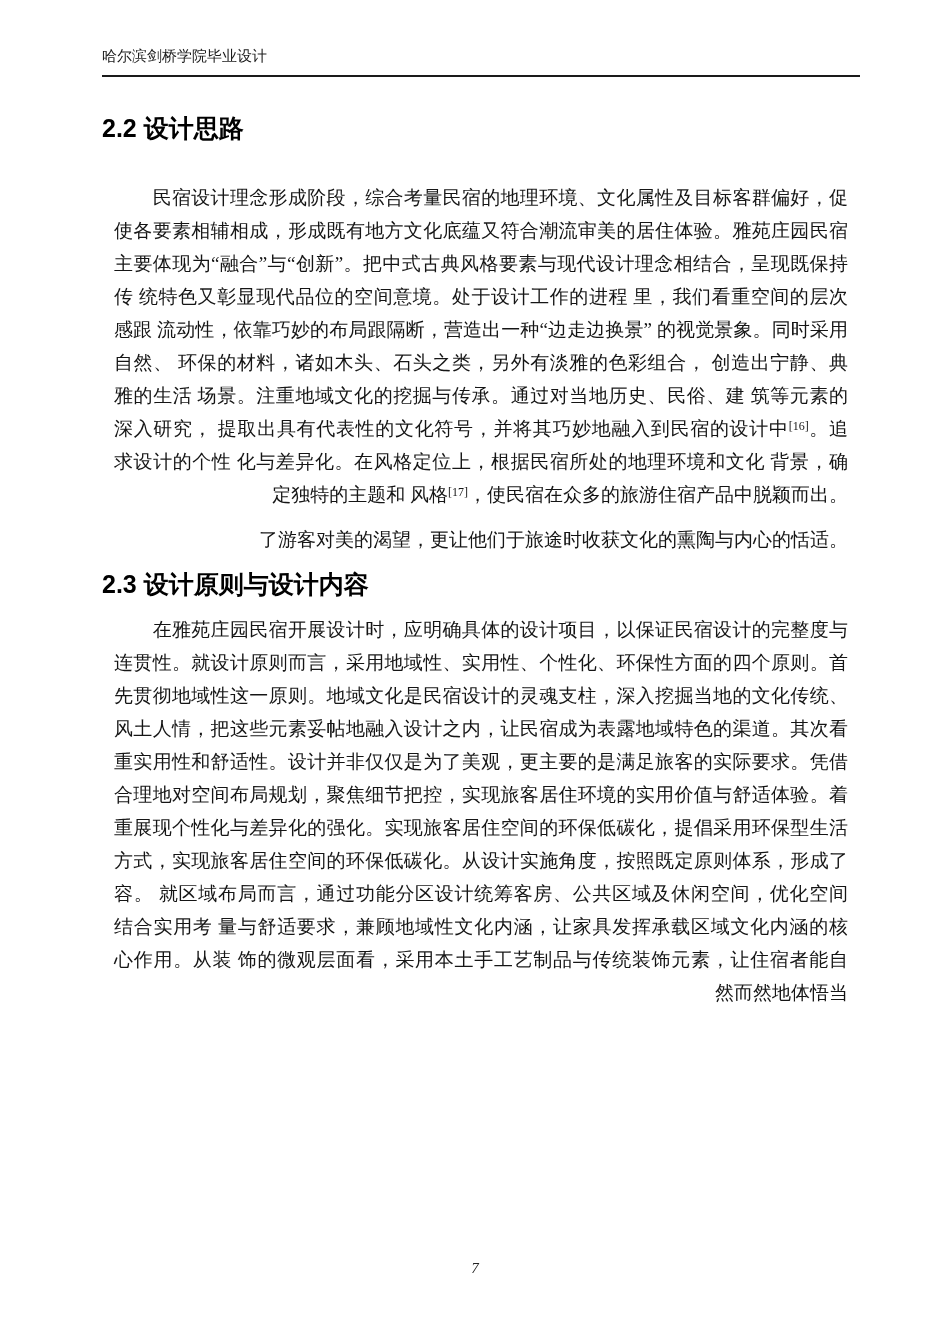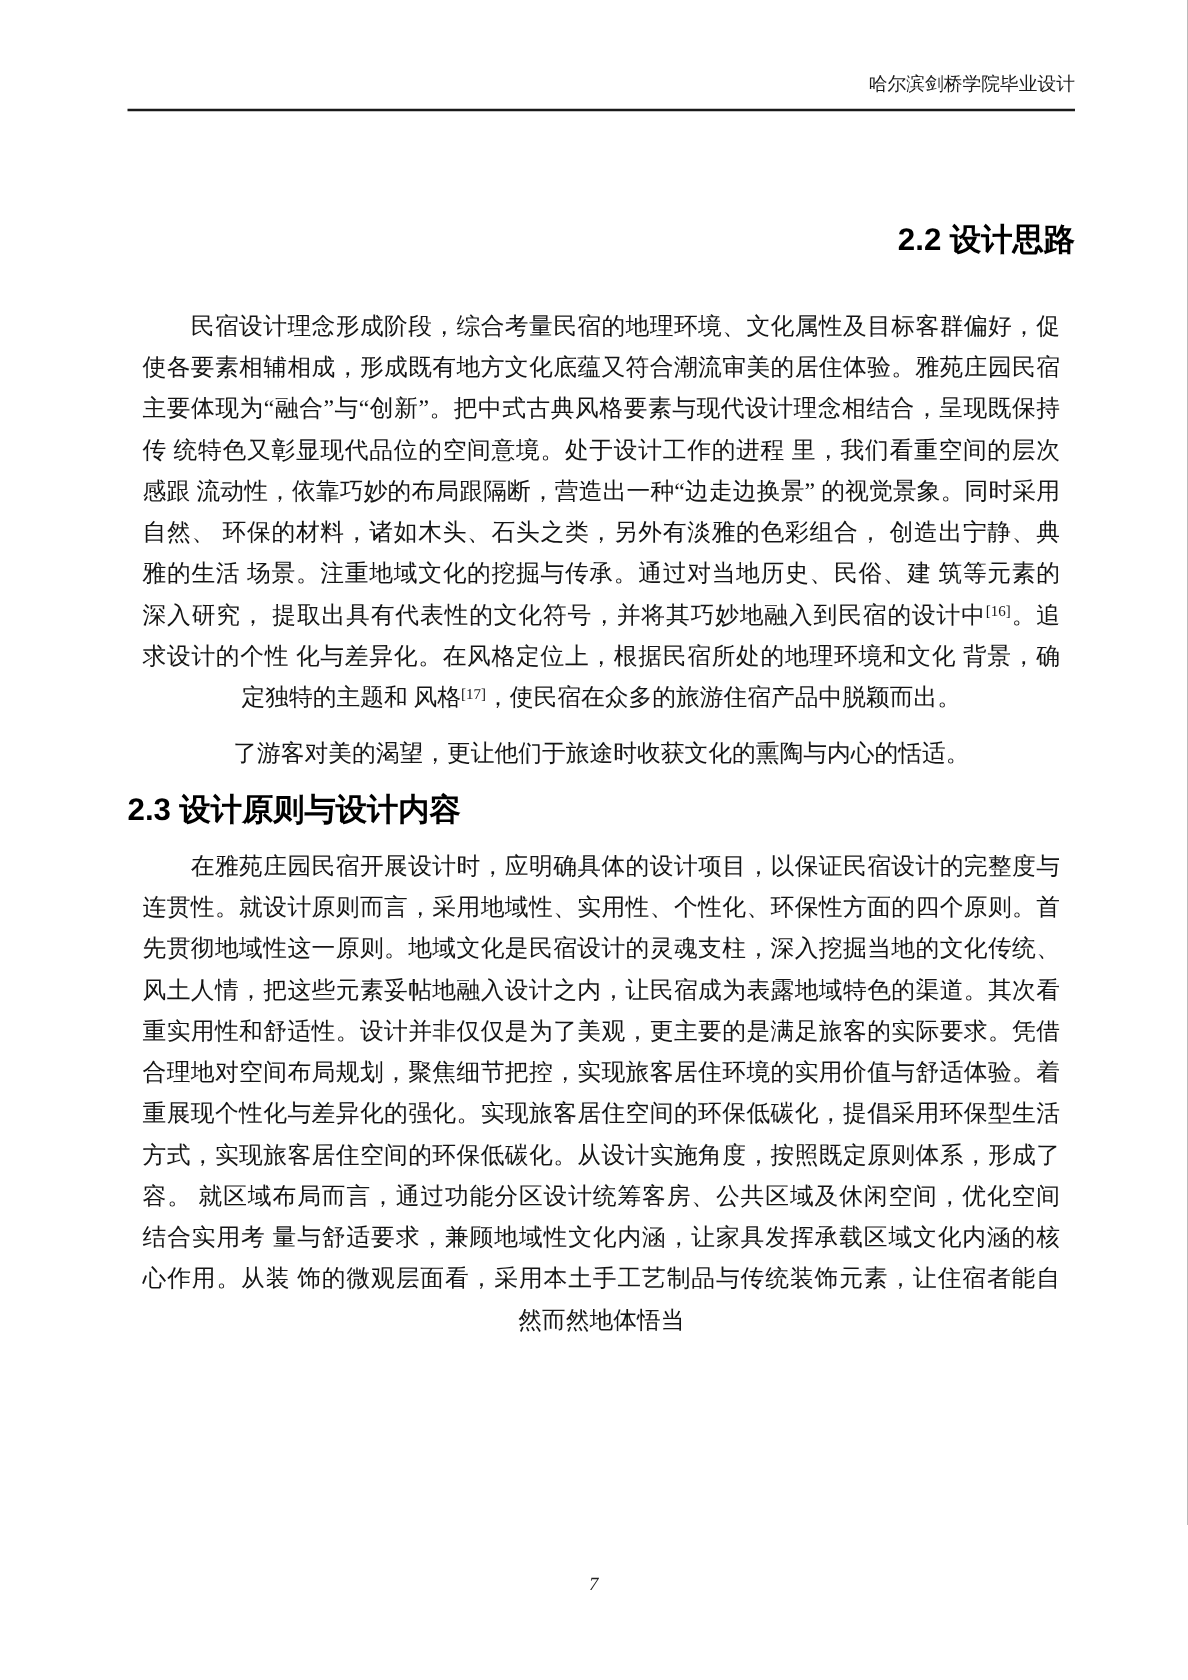--- a/index.html
+++ b/index.html
@@ -3,33 +3,33 @@
 <meta charset="utf-8">
 <style>
   html,body{margin:0;padding:0;background:#888;}
   .page{
     width:950px;height:1344px;position:relative;background:#ffffff;
     margin:0 auto;box-sizing:border-box;padding:0 90px 0 102px;
     font-family:"Liberation Serif","DejaVu Serif",serif;color:#111;
     overflow:hidden;
   }
   .running-head{
-    padding-top:58px;padding-bottom:9px;border-bottom:2px solid #1a1a1a;
-    text-align:right;font-size:15px;line-height:20px;color:#1a1a1a;
+    padding-top:46px;padding-bottom:9px;border-bottom:2px solid #1a1a1a;
+    text-align:left;font-size:15px;line-height:20px;color:#1a1a1a;
   }
   .hd{
     font-family:"Liberation Sans","DejaVu Sans",sans-serif;
     font-weight:bold;font-size:25px;line-height:33px;color:#000;
   }
-  #h22{margin:87px 0 36px 0;text-align:right;}
+  #h22{margin:35px 0 36px 0;}
   #h23{margin:10px 0 0 0;}
   .para{margin:12px;}
   .ln{
     font-size:19px;line-height:33px;white-space:pre-wrap;
-    text-align:center;color:#151515;
+    text-align:right;color:#151515;
   }
   .j{text-align:justify;text-align-last:justify;}
   .ln sup{font-size:12px;line-height:0;vertical-align:5px;letter-spacing:0;}
   .pageno{
     position:absolute;top:1260px;left:0;width:100%;text-align:center;
     font-size:15px;font-style:italic;color:#222;
   }
 </style>
 </head>
 <body>

